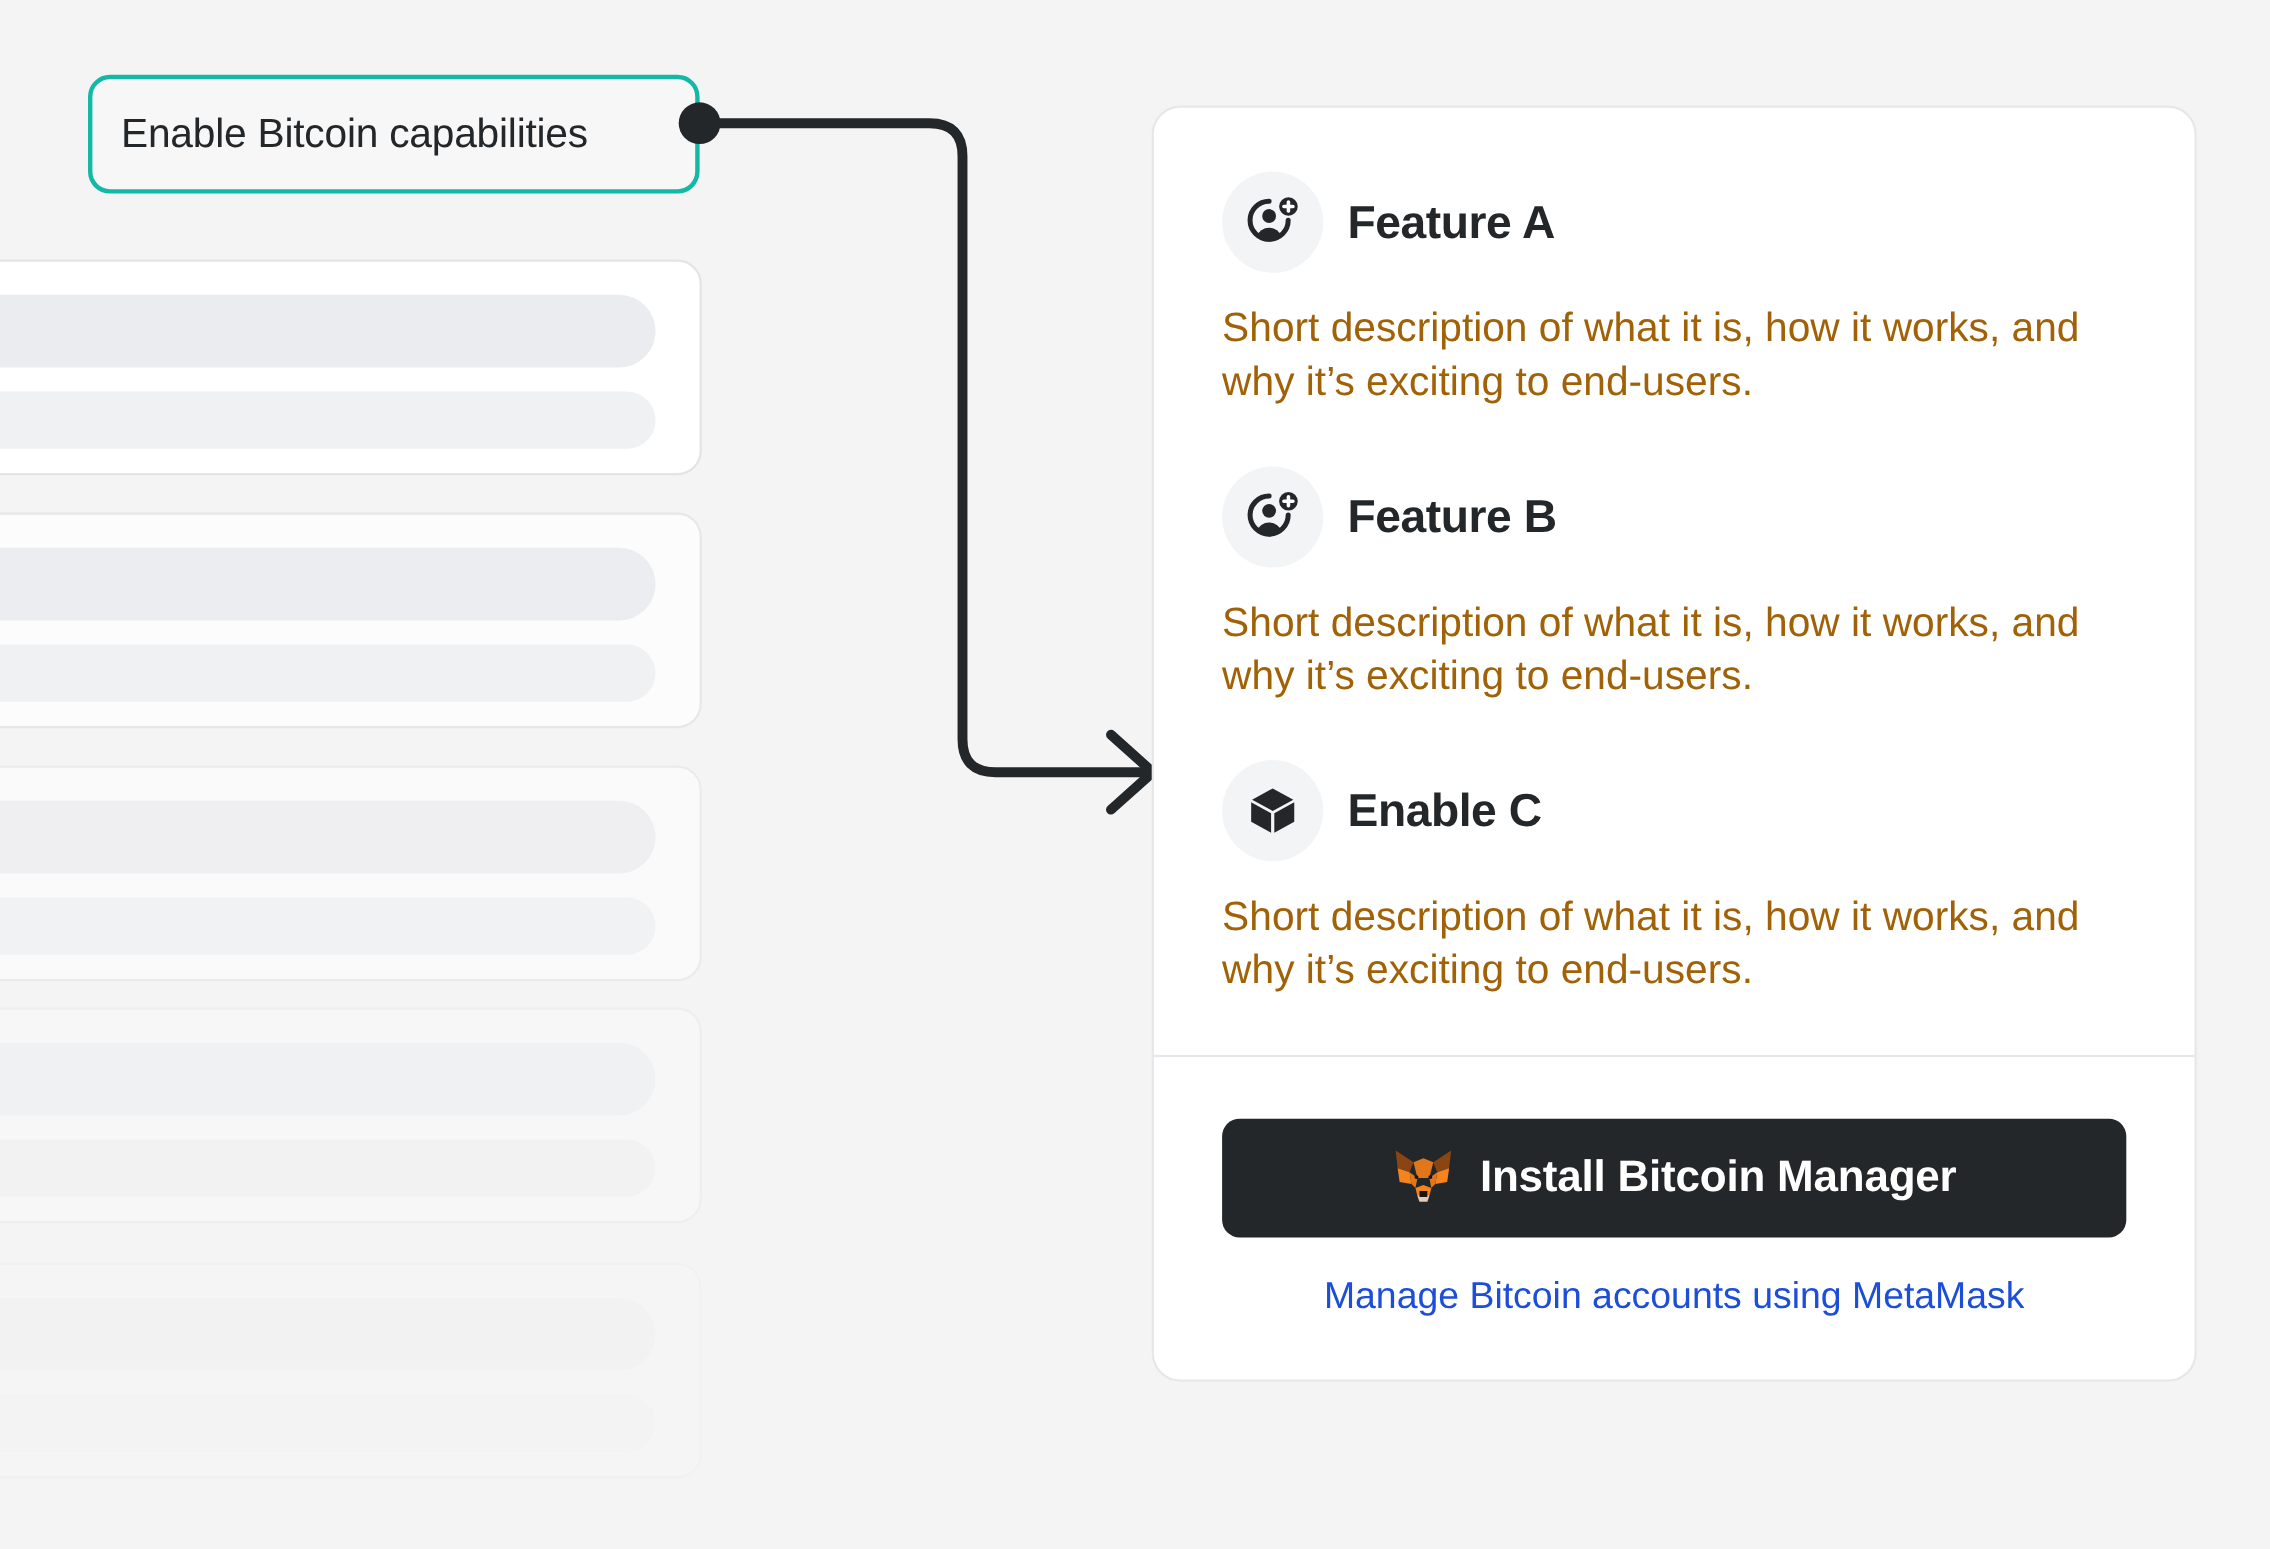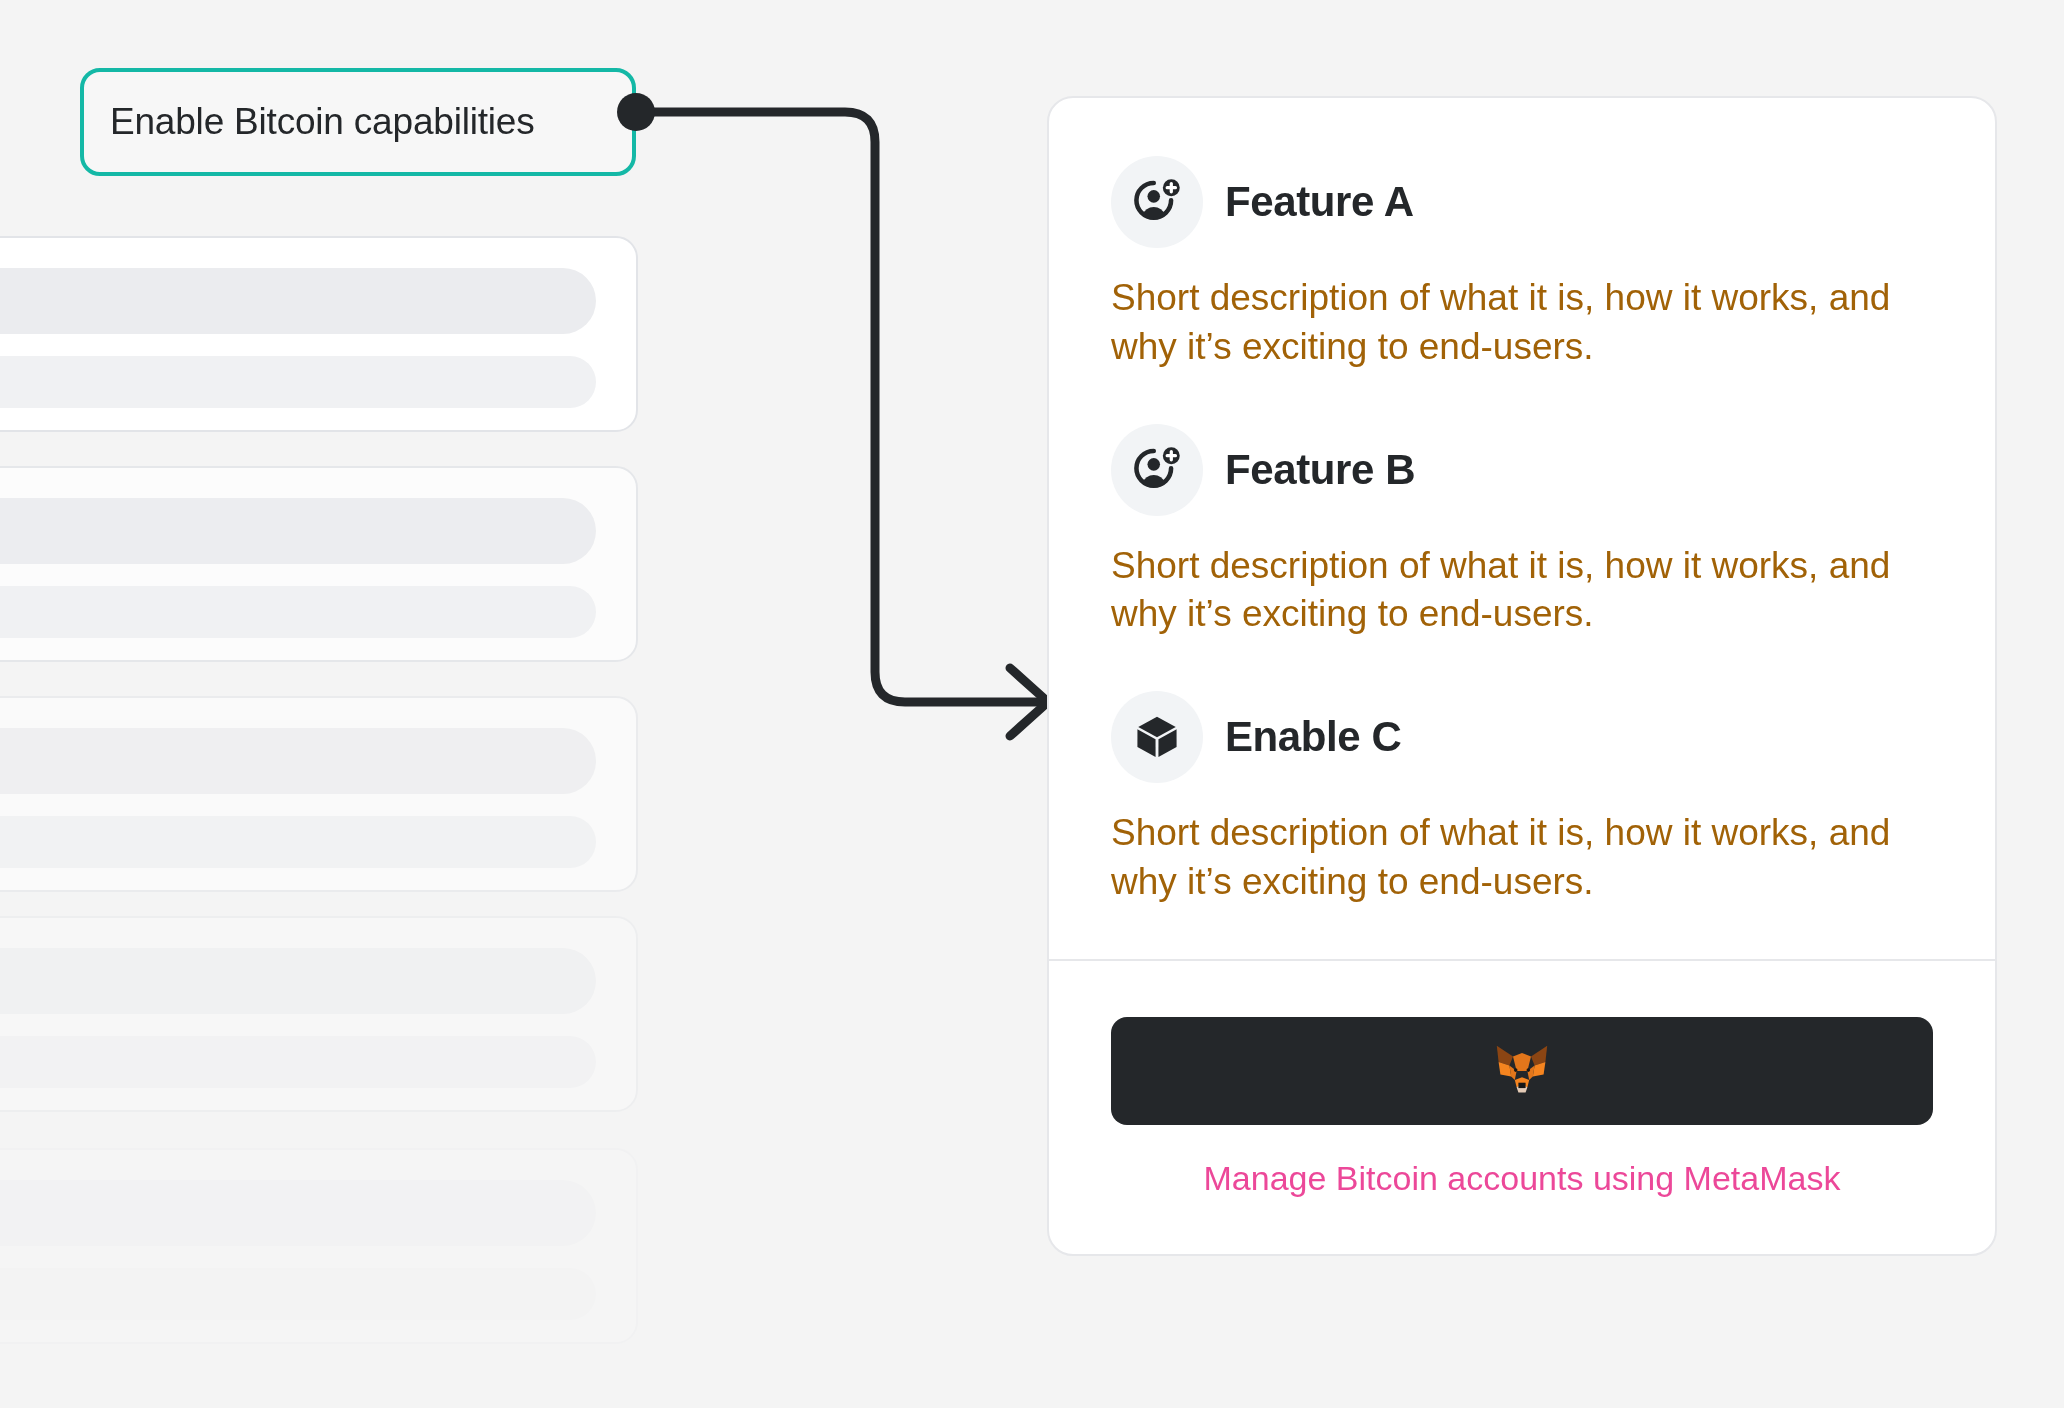--- a/index.html
+++ b/index.html
@@ -156,21 +156,21 @@
   }
   .install-button-label {
     font-size: 40px;
     font-weight: bold;
     color: #ffffff;
     letter-spacing: -0.2px;
   }
   .footer-note {
     margin-top: 34px;
     font-size: 34px;
-    color: #ec4899;
+    color: #1d4ed8;
   }
 </style>
 </head>
 <body>
 
 <div class="skeleton-list">
   <div class="skeleton-card" style="top:0px; opacity:1;">
     <div class="skeleton-bar primary"></div>
     <div class="skeleton-bar secondary"></div>
   </div>
@@ -266,16 +266,17 @@
           <path d="M58 20 L46 24 L44 36 L56 34 Z" fill="#f5841f"></path>
           <path d="M18 24 L26 30 L24 40 L20 36 Z" fill="#e2761b"></path>
           <path d="M46 24 L38 30 L40 40 L44 36 Z" fill="#e2761b"></path>
           <path d="M24 40 L32 37 L40 40 L38 48 L26 48 Z" fill="#f5841f"></path>
           <path d="M26 48 L32 45 L38 48 L36 54 L28 54 Z" fill="#e4cbb6"></path>
           <path d="M28 43 L36 43 L36 49 L28 49 Z" fill="#161616"></path>
           <circle cx="25" cy="29" r="2" fill="#161616"></circle>
           <circle cx="39" cy="29" r="2" fill="#161616"></circle>
         </svg>
       </span>
+      <span class="install-button-label">Install Bitcoin Manager</span>
     </button>
     <div class="footer-note">Manage Bitcoin accounts using MetaMask</div>
   </div>
 </div>
 
 </body></html>

